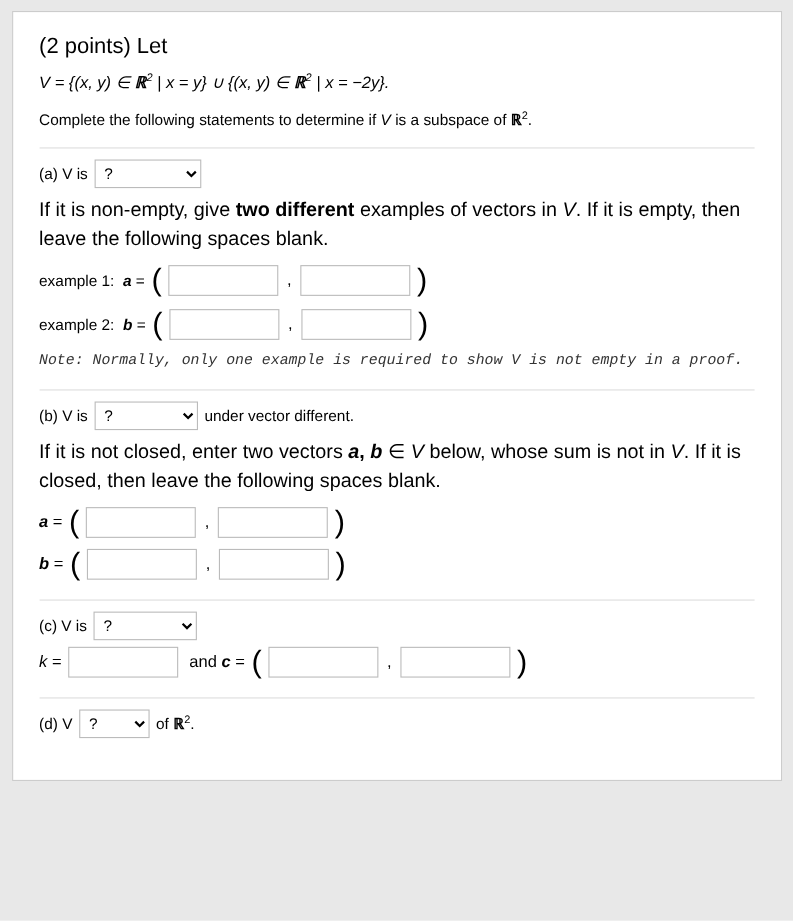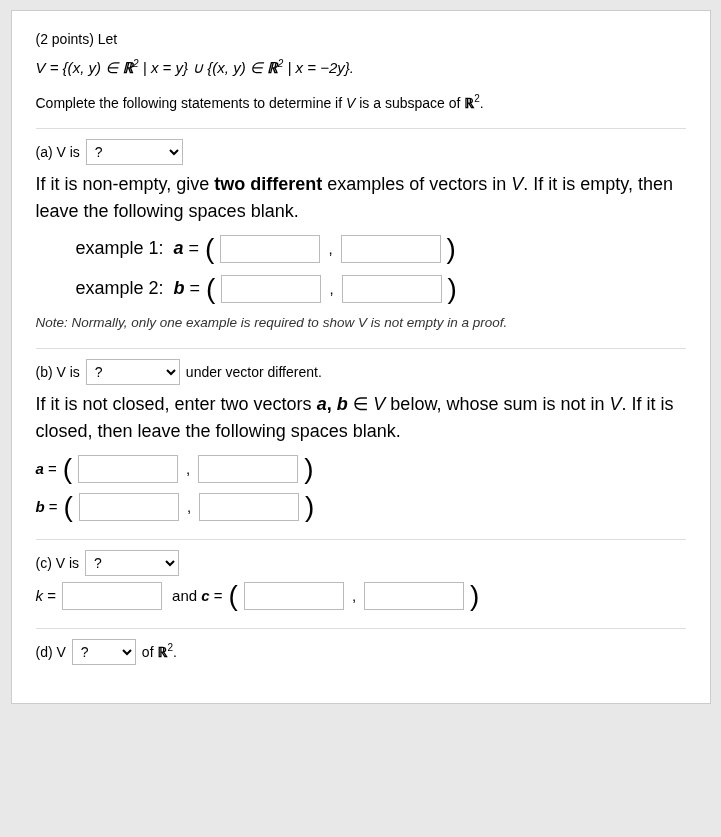--- a/index.html
+++ b/index.html
@@ -14,21 +14,21 @@
       padding: 10px;
     }
     .card {
       background: #fff;
       width: 700px;
       padding: 20px 24px;
       border: 1px solid #ccc;
     }
     .header-line {
       margin-bottom: 10px;
-      font-size: 14px;
+      font-size: 20px;
     }
     .math-display {
       text-align: left;
       margin: 10px 0 14px 0;
       font-size: 15px;
       font-style: italic;
     }
     .description {
       margin-bottom: 14px;
       font-size: 14px;
@@ -50,23 +50,22 @@
       margin-bottom: 10px;
     }
     .example-row {
       display: flex;
       align-items: center;
       gap: 6px;
       margin-bottom: 12px;
       font-size: 15px;
     }
     .example-label {
-      font-size: 18px;
+      font-size: 14px;
       min-width: 80px;
-      margin-left: 40px;
     }
     .paren {
       font-size: 28px;
       font-weight: 100;
       line-height: 1;
     }
     input[type="text"] {
       border: 1px solid #bbb;
       padding: 4px 6px;
       font-size: 14px;
@@ -85,20 +84,21 @@
     }
     .comma {
       font-size: 15px;
       margin: 0 2px;
     }
     .note-italic {
       font-style: italic;
       font-size: 13.5px;
       color: #333;
       margin-bottom: 10px;
+      font-family: Liberation Mono, monospace;
     }
     .divider {
       border: none;
       border-top: 1px solid #ddd;
       margin: 10px 0;
     }
     sup {
       font-size: 10px;
     }
     .a-row, .b-row {

